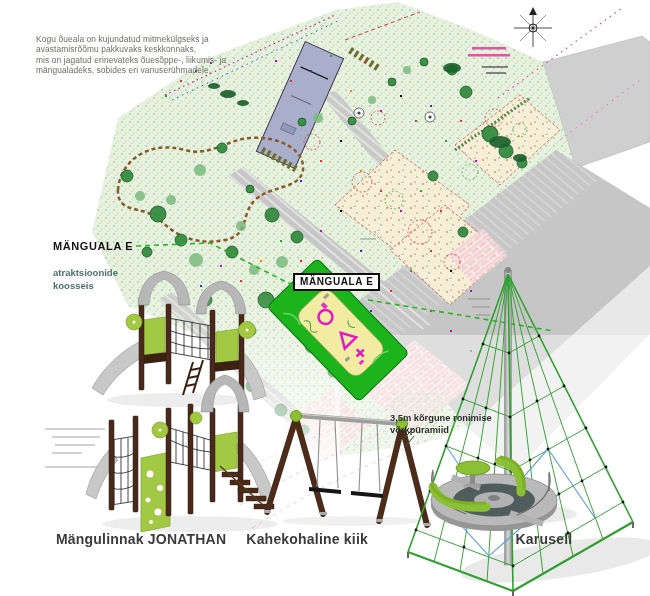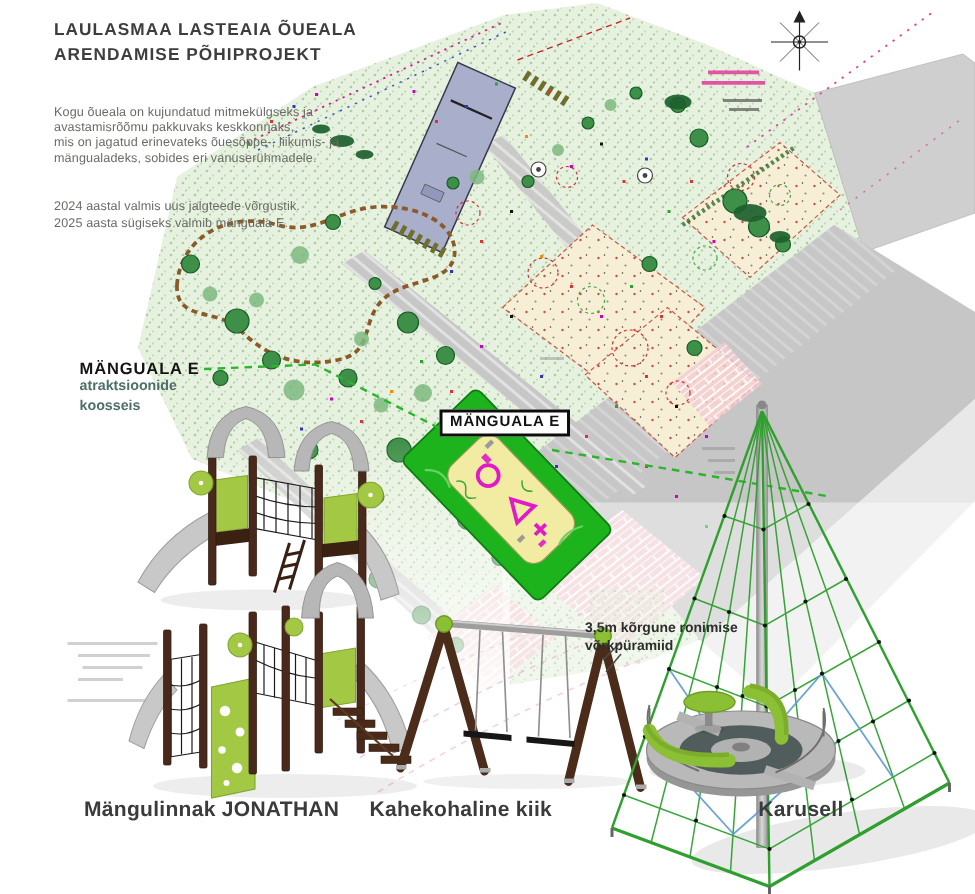--- a/index.html
+++ b/index.html
@@ -4,29 +4,29 @@
 <style>
   html,body{margin:0;padding:0;background:#fff;}
   .canvas{position:relative;width:650px;height:596px;background:#ffffff;overflow:hidden;
           font-family:"Liberation Sans",sans-serif;}
   svg.scene{position:absolute;left:0;top:0;}
   .hdr{position:absolute;left:36px;top:12px;width:272px;z-index:5;}
   .title{font-size:11.5px;font-weight:800;letter-spacing:.7px;color:#3d3d3d;line-height:1.5;white-space:pre-line;}
   .para{margin-top:22px;font-size:8.4px;color:#6b6b66;line-height:1.24;white-space:pre-line;letter-spacing:.1px;}
   .sideLabel{position:absolute;left:53px;top:240px;z-index:5;}
   .sideTitle{font-size:11px;font-weight:800;color:#141414;letter-spacing:.6px;}
-  .sideSub{margin-top:0;font-size:9.5px;font-weight:700;color:#4c6f68;line-height:1.35;white-space:pre-line;}
+  .sideSub{margin-top:15px;font-size:9.5px;font-weight:700;color:#4c6f68;line-height:1.35;white-space:pre-line;}
   .zoneBox{position:absolute;left:293px;top:273px;background:#fff;border:2px solid #0e0e0e;
            padding:0 5px;font-size:10px;font-weight:800;letter-spacing:.6px;color:#111;line-height:14px;z-index:6;}
   .pyrLabel{position:absolute;left:390px;top:412px;font-size:9.3px;font-weight:700;color:#2e2e2e;
             line-height:1.3;white-space:pre-line;z-index:6;}
   .cap{position:absolute;font-size:14px;font-weight:700;color:#3b3b3b;letter-spacing:.2px;z-index:6;}
   .capCastle{left:56px;top:531px;}
   .capSwing{left:232px;top:531px;width:136px;text-align:right;}
-  .capCar{left:484px;top:531px;width:100px;text-align:center;}
+  .capCar{left:494px;top:531px;width:100px;text-align:center;}
   
   .tree{fill:#3e8f47;stroke:#175c26;stroke-width:.8;}
   .crown{fill:#7db87f;opacity:.85;}
   .bush{fill:#1c5f2d;opacity:.92;}
   .spk{stroke:none;}
   .rdc{fill:none;stroke:#cc3333;stroke-width:.8;stroke-dasharray:2,2;}
   .gdc{fill:none;stroke:#44aa44;stroke-width:.8;stroke-dasharray:2,2;}
   .ghost{fill:#c6c6c6;opacity:.8;}
   .netln{stroke:#1a1a1a;stroke-width:.8;fill:none;}
   .pyr{stroke:#2fa02f;fill:none;}
@@ -492,28 +492,24 @@
     <path d="M431,483 Q439,506 486,503" stroke="#7cae2c" stroke-width="3" fill="none"></path>
     <path d="M500,457 Q526,461 524,490" stroke="#7cae2c" stroke-width="3" fill="none"></path>
     <ellipse cx="473" cy="486" rx="10" ry="3" fill="#000" opacity=".1"></ellipse>
     <rect x="470" y="468" width="5" height="16" fill="#8a8a8a"></rect>
     <ellipse cx="473" cy="468" rx="17" ry="7" fill="#8bc034" stroke="#6f9d26" stroke-width="1"></ellipse>
     <ellipse cx="494" cy="498" rx="6" ry="3" fill="#808080"></ellipse>
   </g>
 </svg>
 
 <div class="hdr">
-  <div class="title">LAULASMAA LASTEAIA ÕUEALA
-ARENDAMISE PÕHIPROJEKT</div>
   <div class="para">Kogu õueala on kujundatud mitmekülgseks ja
 avastamisrõõmu pakkuvaks keskkonnaks,
 mis on jagatud erinevateks õuesõppe-, liikumis- ja
 mängualadeks, sobides eri vanuserühmadele.</div>
-  <div class="para">2024 aastal valmis uus jalgteede võrgustik.
-2025 aasta sügiseks valmib mänguala E.</div>
 </div>
 
 <div class="sideLabel">
   <div class="sideTitle">MÄNGUALA E</div>
   <div class="sideSub">atraktsioonide
 koosseis</div>
 </div>
 
 <div class="zoneBox">MÄNGUALA E</div>
 

